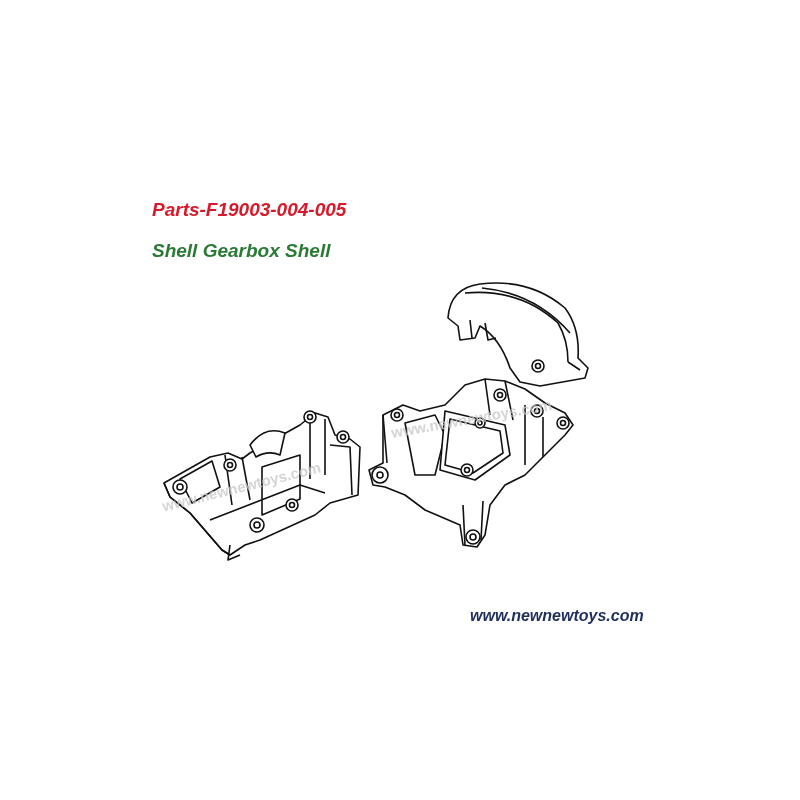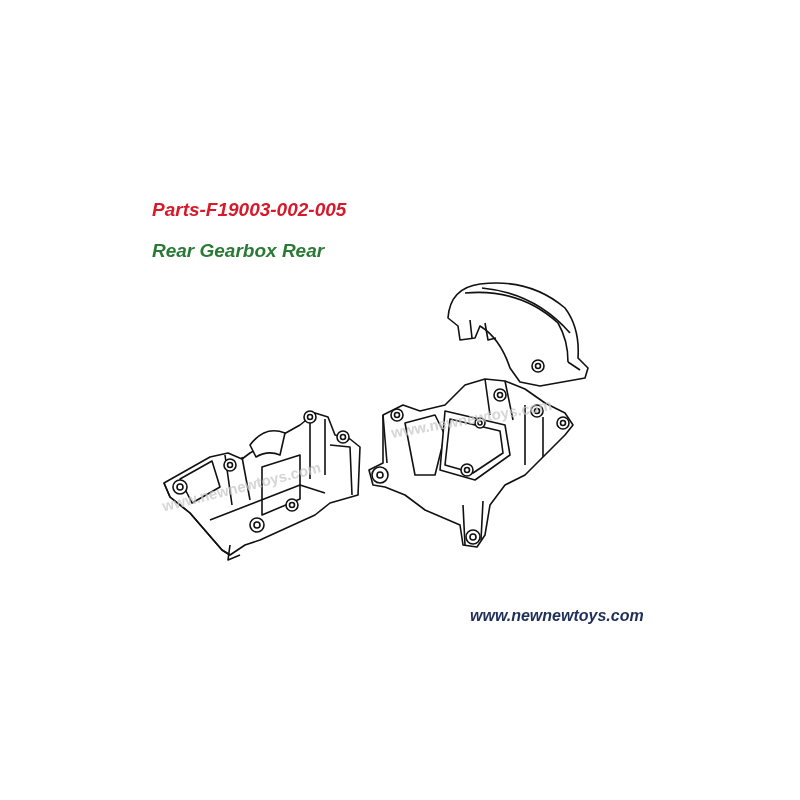--- a/index.html
+++ b/index.html
@@ -9,22 +9,22 @@
   #part-no { left: 152px; top: 199px; font-size: 19px; }
   #part-name { left: 152px; top: 240px; font-size: 19px; }
   #site-url { left: 470px; top: 607px; font-size: 16px; }
   .drawing { position: absolute; }
   .wm { position: absolute; font-family: "Liberation Sans", sans-serif; font-weight: bold;
         color: #c8c8c8; opacity: 0.75; white-space: nowrap; font-size: 15px; }
 </style>
 </head>
 <body>
 
-<div id="part-no" class="title" style="color:#d7192a">Parts-F19003-002-005</div>
-<div id="part-name" class="title" style="color:#2a7a35">Rear Gearbox Rear</div>
+<div id="part-no" class="title" style="color:#d7192a">Parts-F19003-004-005</div>
+<div id="part-name" class="title" style="color:#2a7a35">Shell Gearbox Shell</div>
 
 <svg class="drawing" style="left:150px;top:395px" width="225" height="170" viewBox="0 0 225 170" fill="#fff" stroke="#111" stroke-width="1.6" stroke-linejoin="round">
   <path d="M14 88 L60 62 L78 58 L92 64 L100 58 L150 30 L165 18 L178 22 L185 40 L200 44 L210 52 L208 100 L180 108 L165 120 L110 145 L95 150 L80 160 L72 155 L40 118 L20 102 Z"></path>
   <path d="M14 88 L20 102 L40 118 L72 155 L80 160" fill="none"></path>
   <path d="M30 84 L62 66 L70 92 L42 108 Z" fill="none"></path>
   <path d="M75 60 L82 110 M92 62 L100 105" fill="none"></path>
   <path d="M112 72 L112 120 L150 104 L150 60 Z"></path>
   <path d="M160 28 L160 84 M175 24 L175 80" fill="none"></path>
   <path d="M100 50 Q115 30 135 38 L130 60 Q118 55 106 62 Z"></path>
   <path d="M60 125 L150 90 L175 98" fill="none"></path>

